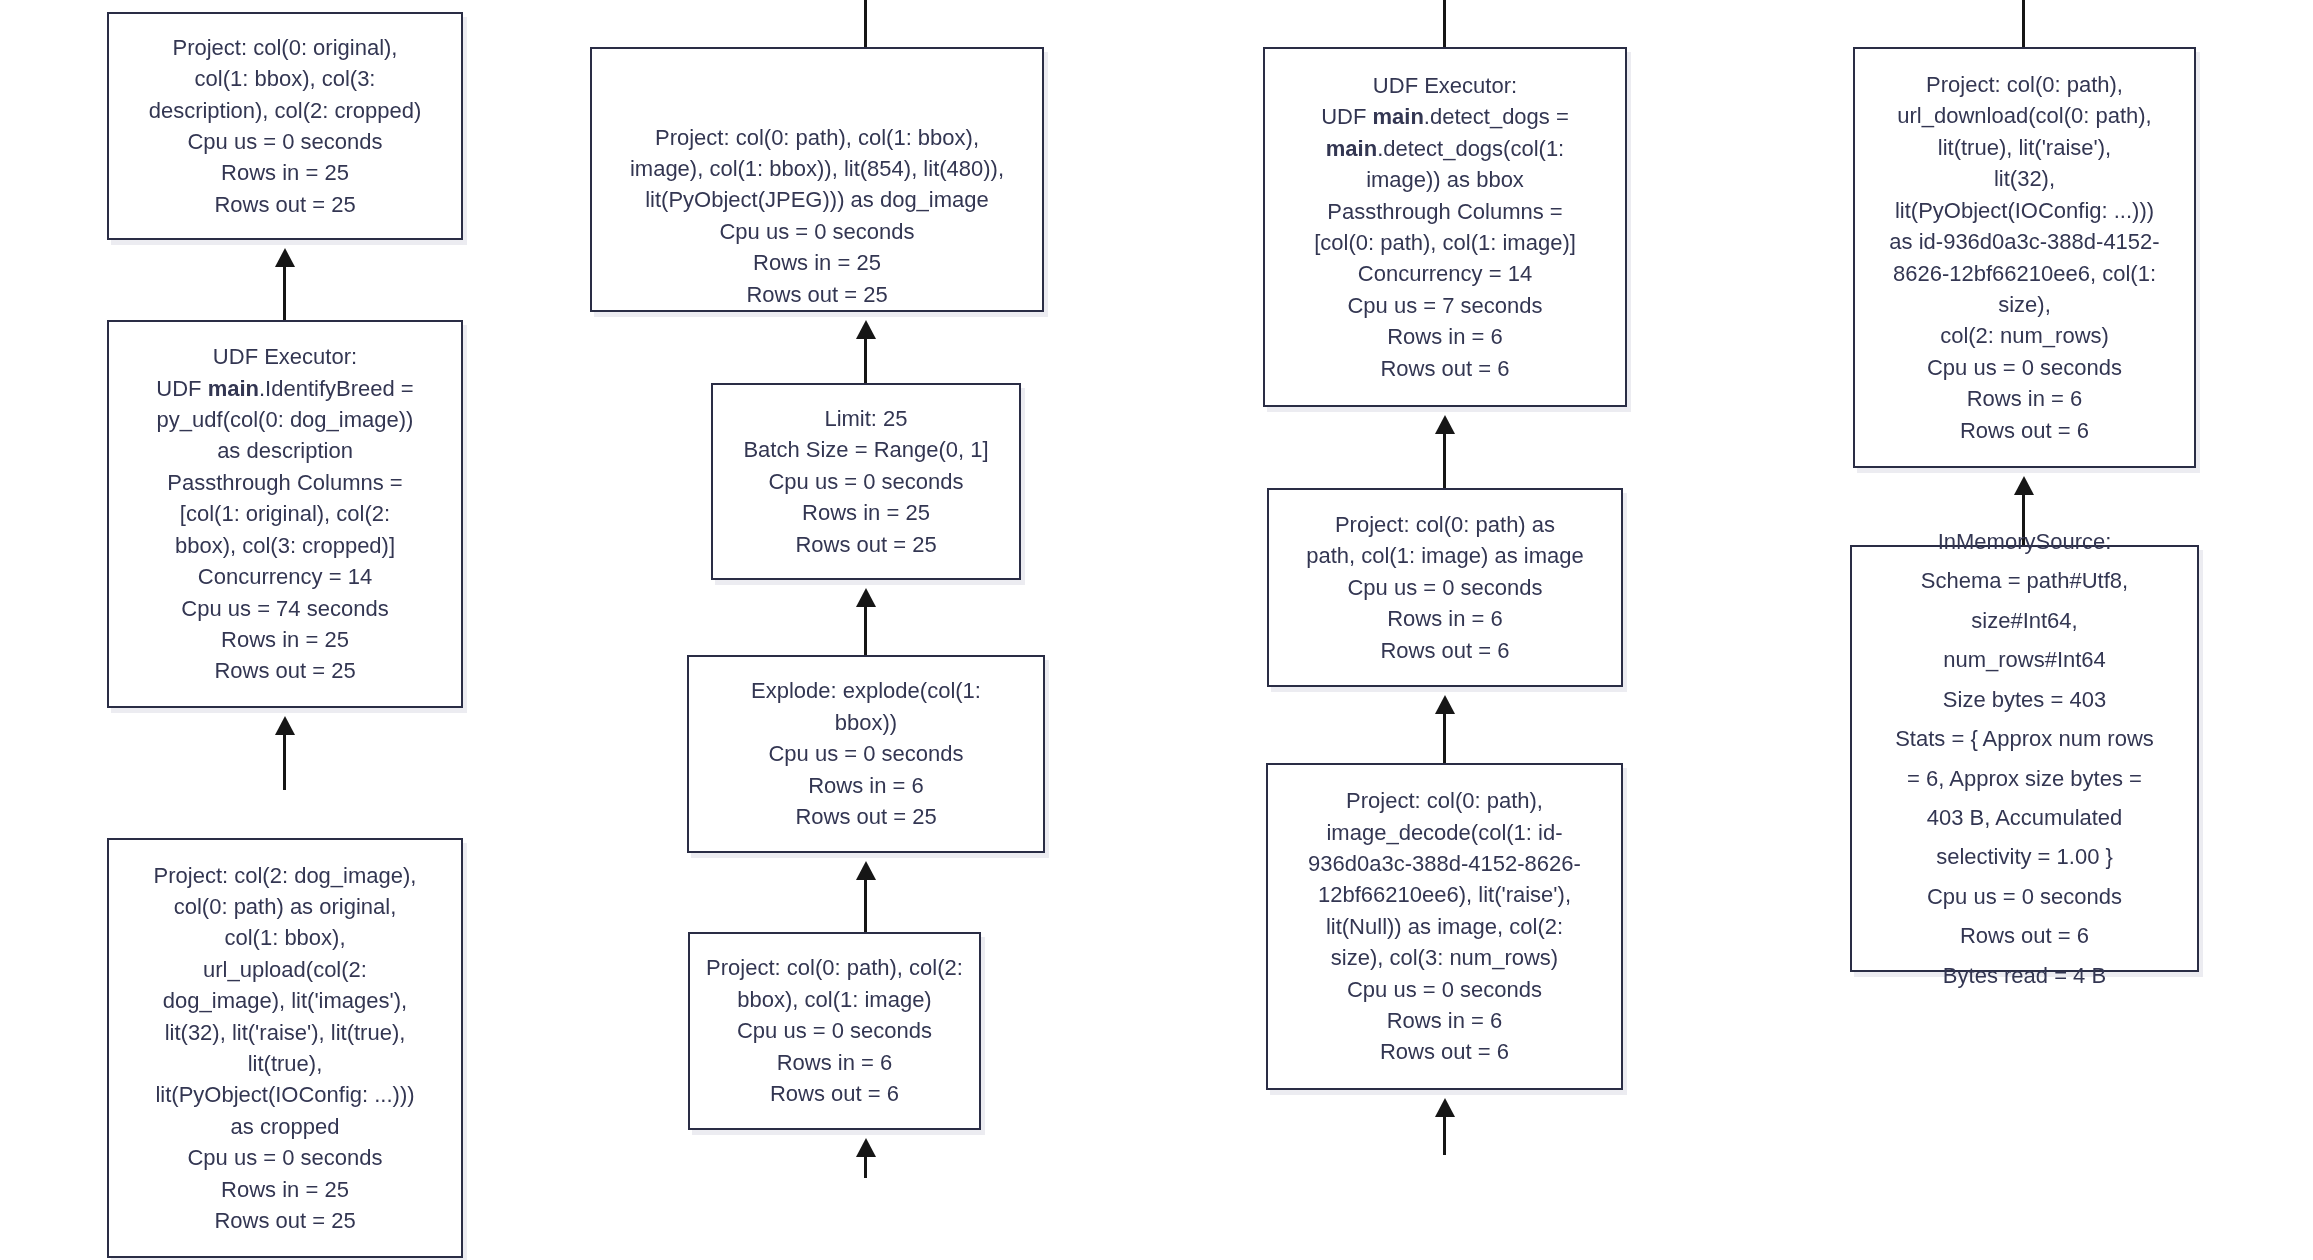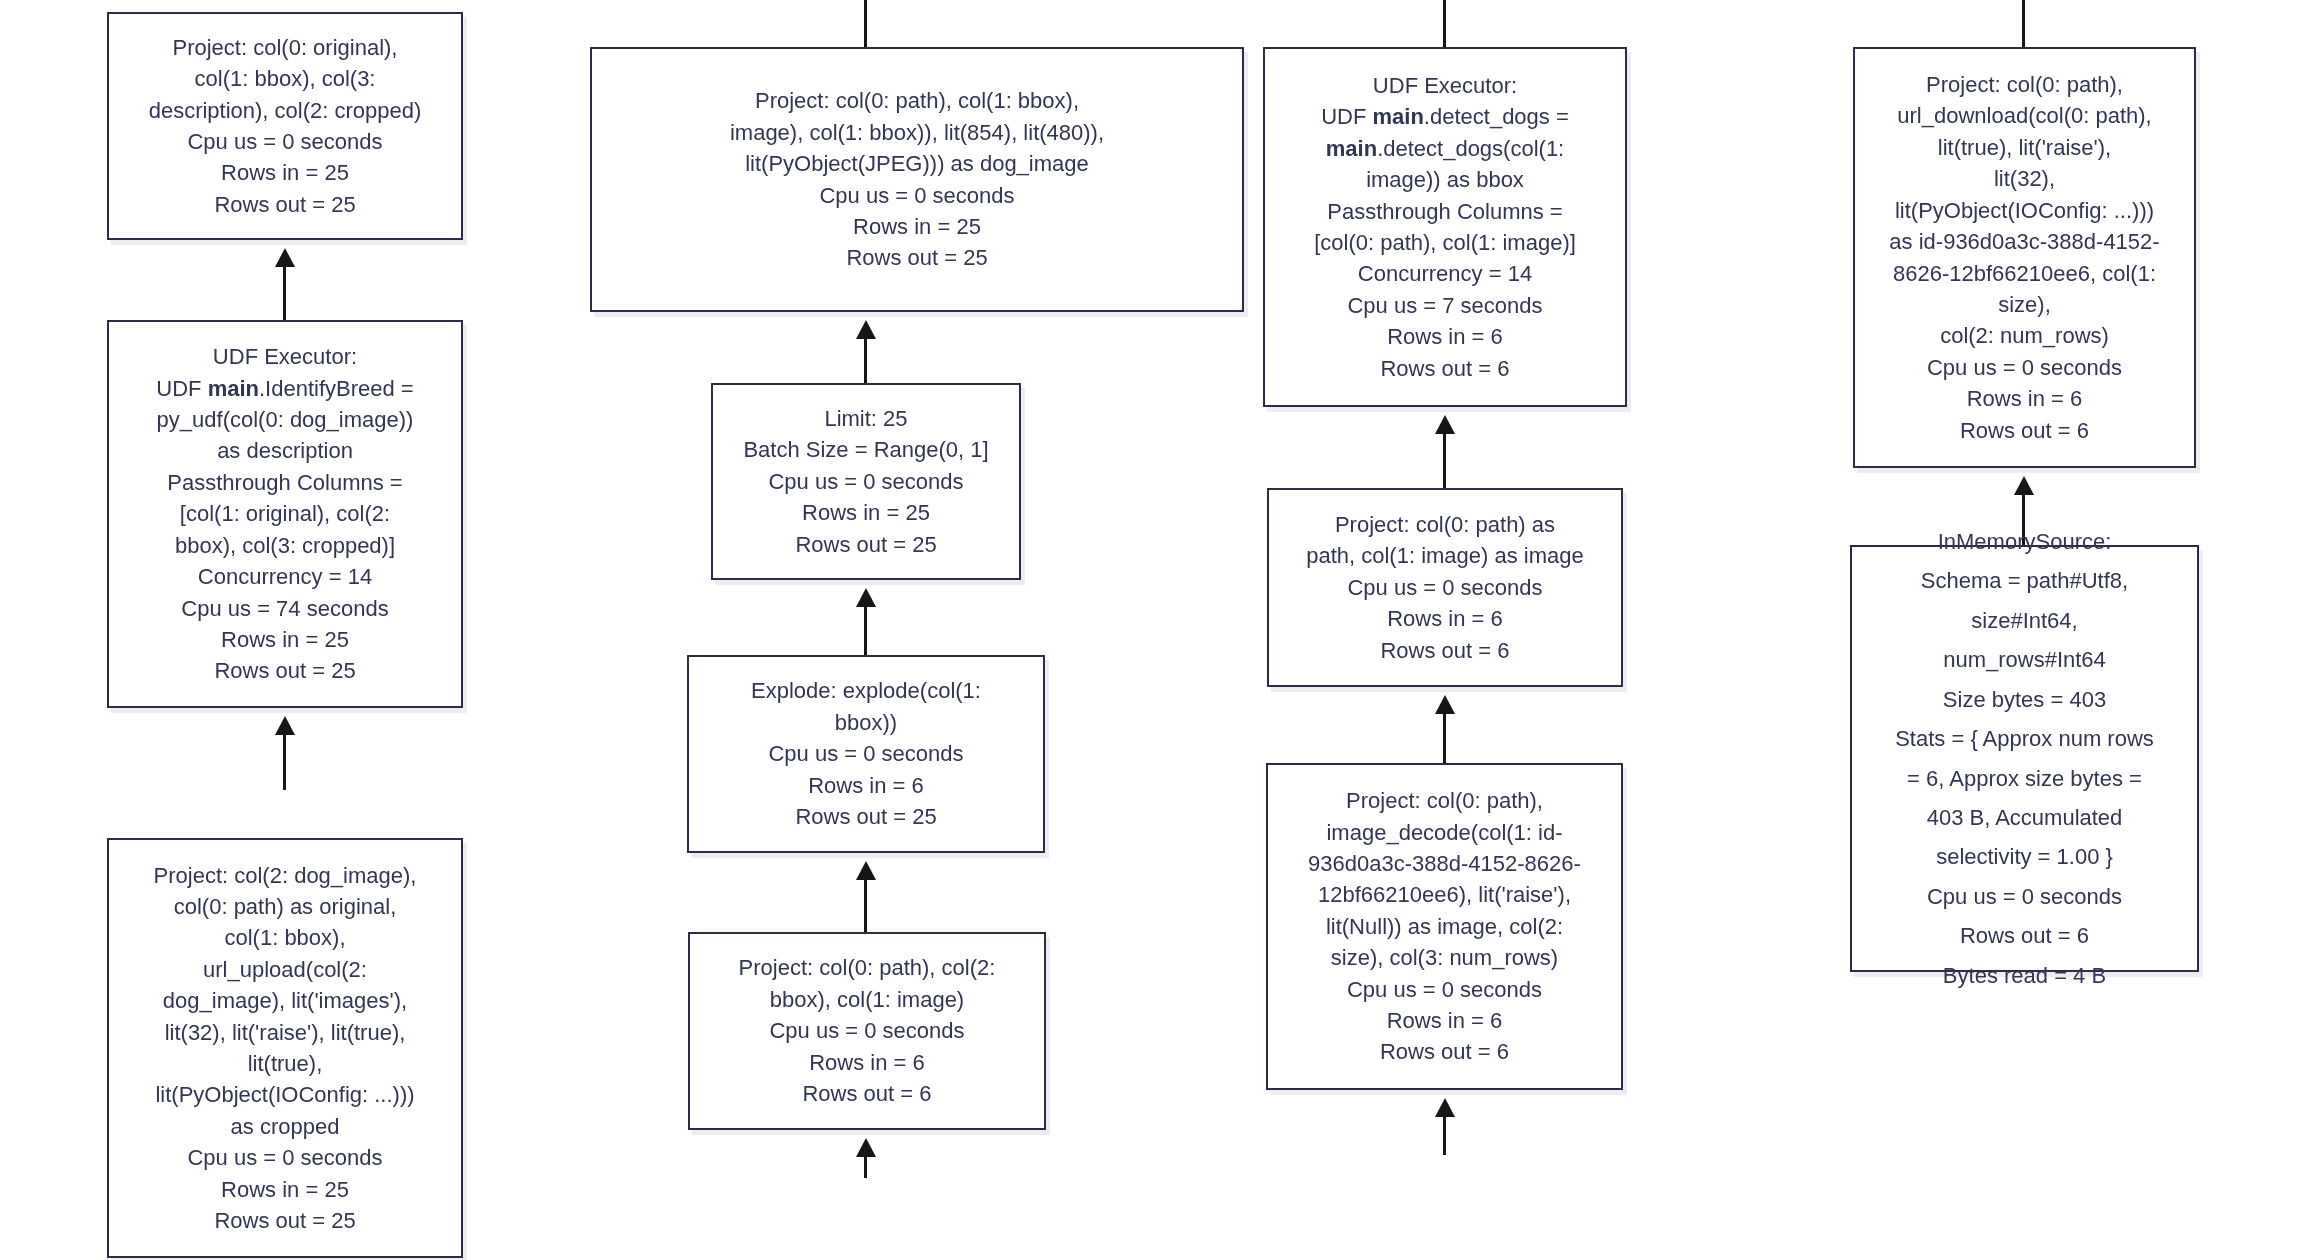--- a/index.html
+++ b/index.html
@@ -84,21 +84,21 @@
       <div class="node-line">url_upload(col(2:</div>
       <div class="node-line">dog_image), lit('images'),</div>
       <div class="node-line">lit(32), lit('raise'), lit(true),</div>
       <div class="node-line">lit(true),</div>
       <div class="node-line">lit(PyObject(IOConfig: ...)))</div>
       <div class="node-line">as cropped</div>
       <div class="node-line">Cpu us = 0 seconds</div>
       <div class="node-line">Rows in = 25</div>
       <div class="node-line">Rows out = 25</div>
     </div>
-    <div class="node" style="left: 590px; top: 47px; width: 654px; height: 265px; border-color: rgb(42, 45, 69); background: rgb(255, 255, 255);">
+    <div class="node" style="left: 590px; top: 47px; width: 454px; height: 265px; border-color: rgb(42, 45, 69); background: rgb(255, 255, 255); justify-content: flex-end;">
       <div class="node-line">Project: col(0: path), col(1: bbox),</div>
       <div class="node-line">image), col(1: bbox)), lit(854), lit(480)),</div>
       <div class="node-line">lit(PyObject(JPEG))) as dog_image</div>
       <div class="node-line">Cpu us = 0 seconds</div>
       <div class="node-line">Rows in = 25</div>
       <div class="node-line">Rows out = 25</div>
     </div>
     <div class="node" style="left: 711px; top: 383px; width: 310px; height: 197px; border-color: rgb(42, 45, 69); background: rgb(255, 255, 255);">
       <div class="node-line">Limit: 25</div>
       <div class="node-line">Batch Size = Range(0, 1]</div>
@@ -106,21 +106,21 @@
       <div class="node-line">Rows in = 25</div>
       <div class="node-line">Rows out = 25</div>
     </div>
     <div class="node" style="left: 687px; top: 655px; width: 358px; height: 198px; border-color: rgb(42, 45, 69); background: rgb(255, 255, 255);">
       <div class="node-line">Explode: explode(col(1:</div>
       <div class="node-line">bbox))</div>
       <div class="node-line">Cpu us = 0 seconds</div>
       <div class="node-line">Rows in = 6</div>
       <div class="node-line">Rows out = 25</div>
     </div>
-    <div class="node" style="left: 688px; top: 932px; width: 358px; height: 198px; border-color: rgb(42, 45, 69); background: rgb(255, 255, 255);">
+    <div class="node" style="left: 688px; top: 932px; width: 293px; height: 198px; border-color: rgb(42, 45, 69); background: rgb(255, 255, 255);">
       <div class="node-line">Project: col(0: path), col(2:</div>
       <div class="node-line">bbox), col(1: image)</div>
       <div class="node-line">Cpu us = 0 seconds</div>
       <div class="node-line">Rows in = 6</div>
       <div class="node-line">Rows out = 6</div>
     </div>
     <div class="node" style="left: 1263px; top: 47px; width: 364px; height: 360px; border-color: rgb(42, 45, 69); background: rgb(255, 255, 255);">
       <div class="node-line">UDF Executor:</div>
       <div class="node-line">UDF <b>main</b>.detect_dogs =</div>
       <div class="node-line"><b>main</b>.detect_dogs(col(1:</div>

